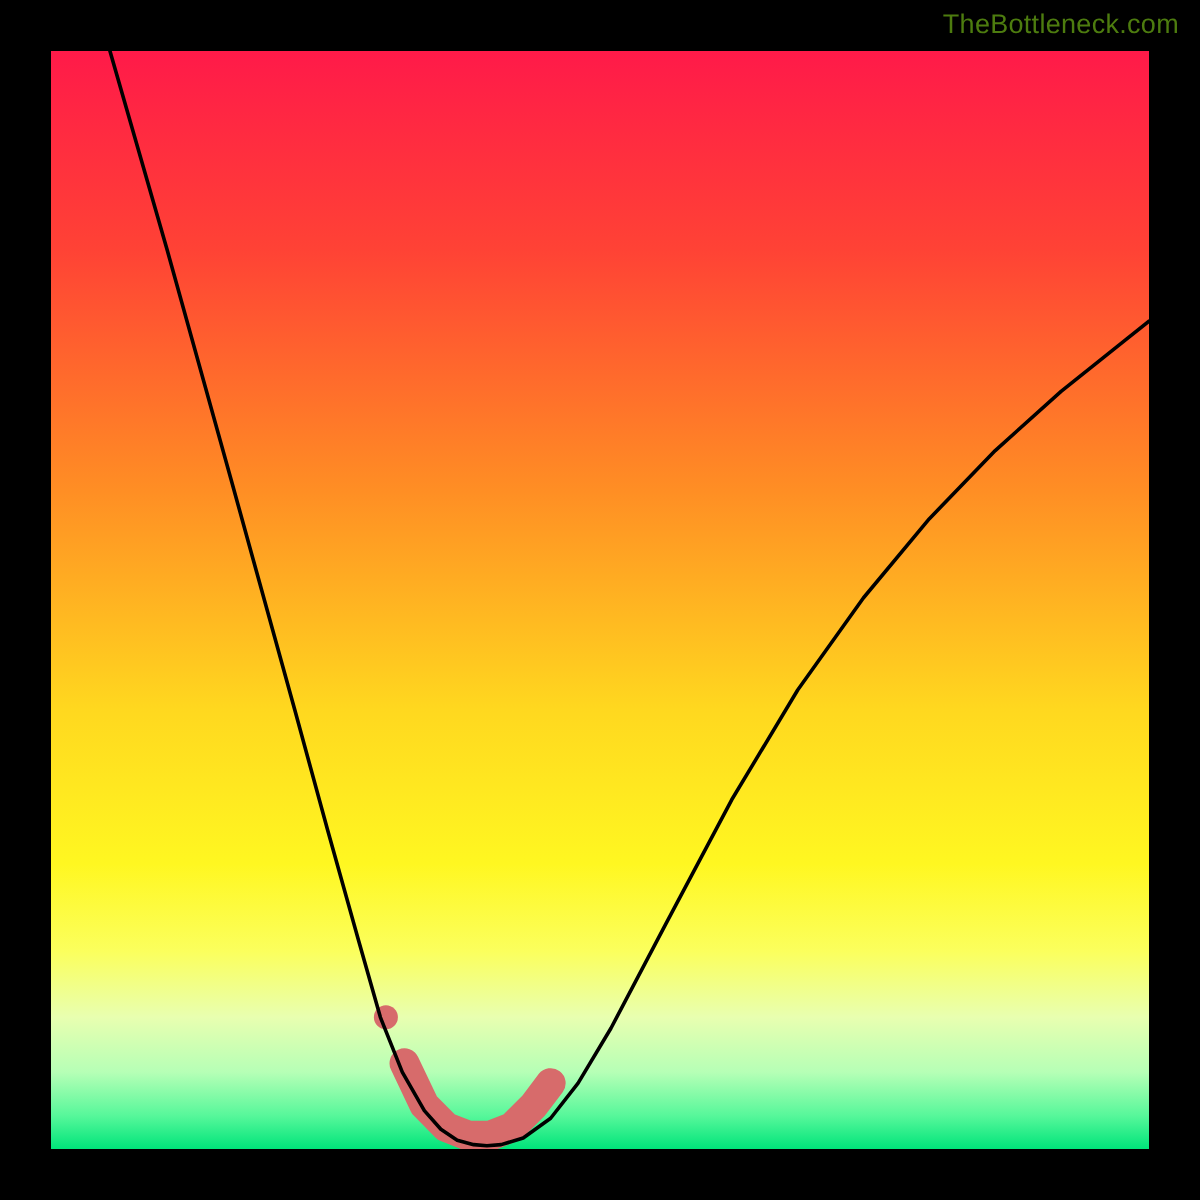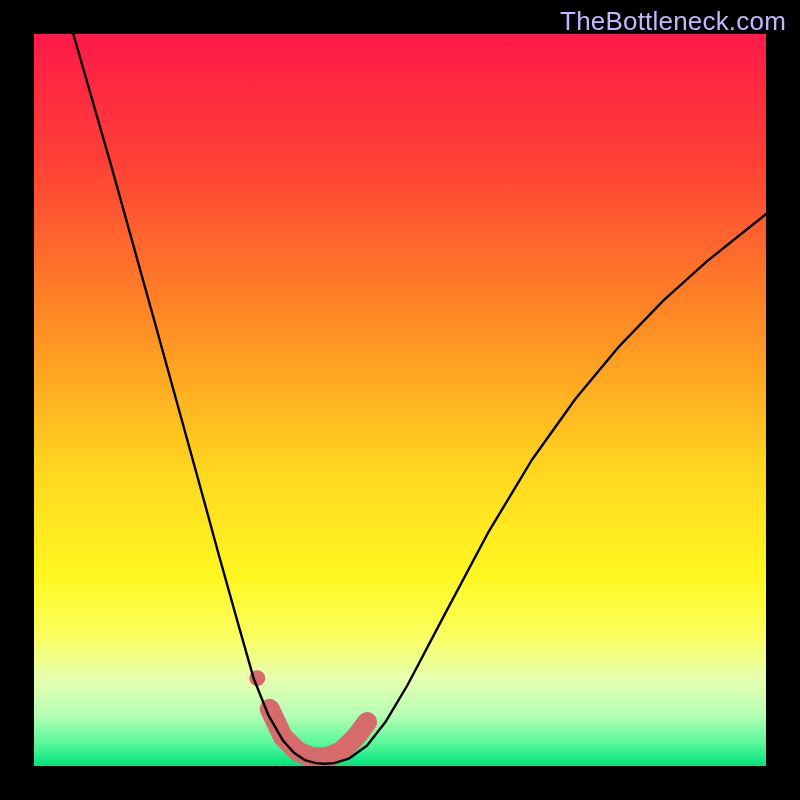--- a/index.html
+++ b/index.html
@@ -31,22 +31,22 @@
     position: absolute;
     left: 0;
     top: 0;
     width: 100%;
     height: 100%;
   }
   .watermark {
     position: absolute;
     top: 6px;
     right: 14px;
-    color: #c4b5fd;
-    font-size: 26px;
+    color: #4d7c0f;
+    font-size: 18px;
     letter-spacing: 0.2px;
     font-weight: 500;
   }
   svg {
     position: absolute;
     left: 0;
     top: 0;
   }
 </style>
 </head>

